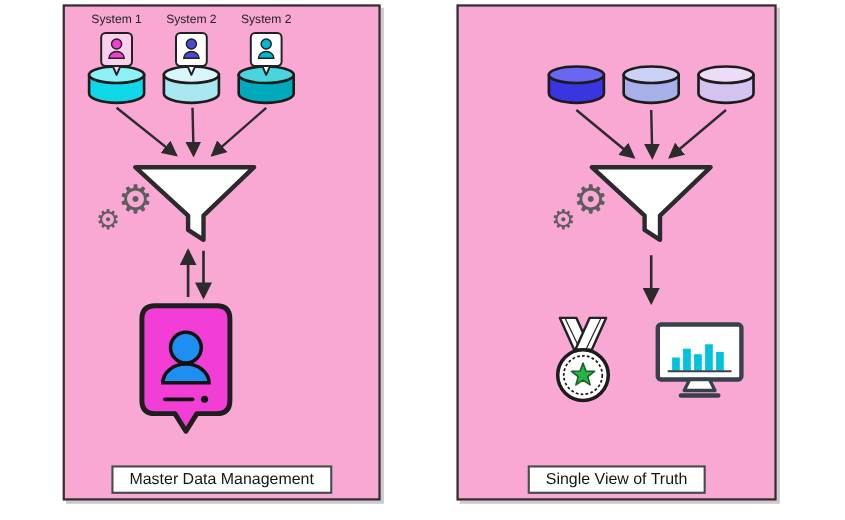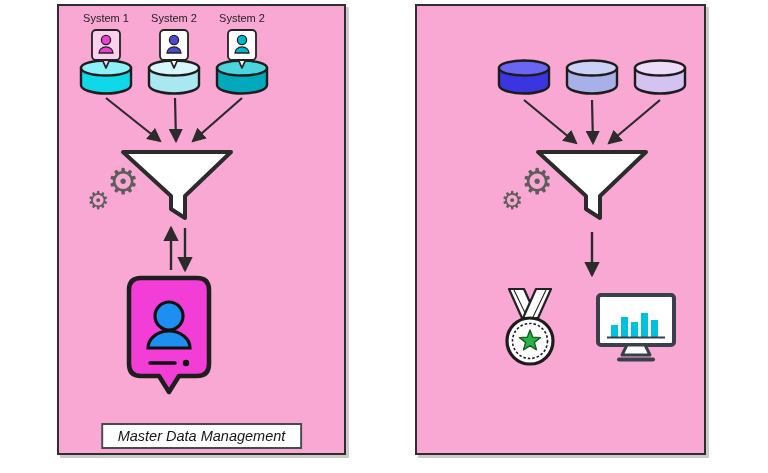--- a/index.html
+++ b/index.html
@@ -11,21 +11,21 @@
   .panel-left  { left:57px;  width:289px; }
   .panel-right { left:415px; width:291px; }
   .abs { position:absolute; }
   .system { text-align:center; }
   .sys-label { font-size:11px; color:#222; line-height:13px; }
   .card-icon { position:relative; z-index:2; display:block; margin:2px auto -11px auto; }
   .db-icon { display:block; margin:0 auto; }
   .gear { position:absolute; color:#5d5d5d; line-height:1; user-select:none; }
   .panel-title { position:absolute; left:50%; bottom:4px; transform:translateX(-50%);
                  background:#fff; border:2px solid #4a4a4a; padding:3px 15px;
-                 font-size:14.5px; color:#161616; white-space:nowrap;font-style:italic; }
+                 font-size:14.5px; color:#161616; white-space:nowrap; }
   svg { display:block; }
 </style>
 </head>
 <body>
 
 <svg width="0" height="0" style="position:absolute" aria-hidden="true">
   <defs>
     <marker id="arrowhead" viewBox="0 0 10 10" refX="8.5" refY="5" markerWidth="6.5" markerHeight="6.5" orient="auto-start-reverse">
       <path d="M0 0 L10 5 L0 10 Z" fill="#2b2b2b"></path>
     </marker>
@@ -154,15 +154,16 @@
       <rect x="16" y="33" width="7" height="12" fill="#00c2dc"></rect>
       <rect x="26" y="25" width="7" height="20" fill="#00c2dc"></rect>
       <rect x="36" y="30" width="7" height="15" fill="#00c2dc"></rect>
       <rect x="46" y="21" width="7" height="24" fill="#00c2dc"></rect>
       <rect x="56" y="28" width="7" height="17" fill="#00c2dc"></rect>
       <line x1="12" y1="45.5" x2="70" y2="45.5" stroke="#38404c" stroke-width="2"></line>
       <polygon points="32,53 50,53 55,63 27,63" fill="#fff" stroke="#38404c" stroke-width="3" stroke-linejoin="round"></polygon>
       <line x1="24" y1="67.5" x2="58" y2="67.5" stroke="#38404c" stroke-width="4" stroke-linecap="round"></line>
     </svg>
 
+    <div class="panel-title">Single View of Truth</div>
   </div>
 
 </div>
 
 </body></html>

